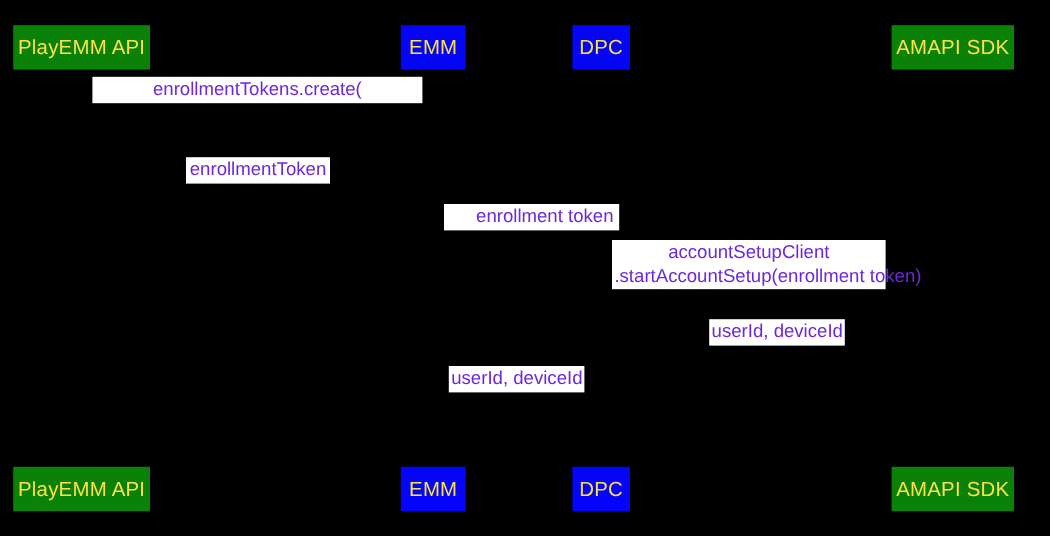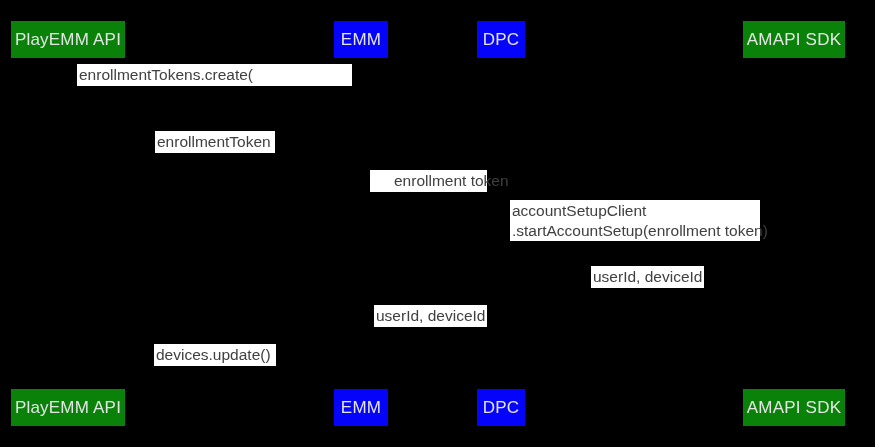--- a/index.html
+++ b/index.html
@@ -14,54 +14,54 @@
     background: #000000;
     overflow: hidden;
     font-family: "Liberation Sans", sans-serif;
   }
   .actor {
     position: absolute;
     height: 37px;
     display: flex;
     align-items: center;
     justify-content: center;
-    color: #e5e5e5;
+    color: #fde047;
     font-size: 17px;
     letter-spacing: 0.2px;
     white-space: nowrap;
   }
   .msg {
     position: absolute;
     background: #ffffff;
-    color: #404040;
+    color: #6d28d9;
     font-size: 15.5px;
     line-height: 19.5px;
-    text-align: left;
+    text-align: center;
     white-space: nowrap;
     padding: 1px 2px;
     box-sizing: border-box;
   }
   .msg .line { display: block; }
 
   
   #actor-top-playemm  { left: 11px;  top: 21px; width: 114px; }
   #actor-top-emm      { left: 334px; top: 21px; width: 54px;  }
   #actor-top-dpc      { left: 477px; top: 21px; width: 48px;  }
   #actor-top-amapi    { left: 743px; top: 21px; width: 102px; }
   
   #actor-bot-playemm  { left: 11px;  top: 389px; width: 114px; }
   #actor-bot-emm      { left: 334px; top: 389px; width: 54px;  }
   #actor-bot-dpc      { left: 477px; top: 389px; width: 48px;  }
   #actor-bot-amapi    { left: 743px; top: 389px; width: 102px; }
 
   
   #msg-0 { left: 77px;  top: 64px;  width: 275px; }
   #msg-1 { left: 155px; top: 131px; width: 120px; }
-  #msg-2 { left: 370px; top: 170px; width: 117px; padding-left: 24px; }
-  #msg-3 { left: 510px; top: 200px; width: 250px; }
+  #msg-2 { left: 370px; top: 170px; width: 146px; padding-left: 24px; }
+  #msg-3 { left: 510px; top: 200px; width: 228px; }
   #msg-4 { left: 591px; top: 266px; width: 113px; }
   #msg-5 { left: 374px; top: 305px; width: 113px; }
   #msg-6 { left: 154px; top: 344px; width: 122px; }
 </style>
 </head>
 <body>
 
 <div id="diagram">
 
   <div class="actor" id="actor-top-playemm" style="background: rgb(10, 129, 9);">
@@ -89,23 +89,20 @@
   <div class="msg" id="msg-3">
     <span class="line">accountSetupClient</span>
     <span class="line">.startAccountSetup(enrollment token)</span>
   </div>
   <div class="msg" id="msg-4">
     <span class="line">userId, deviceId</span>
   </div>
   <div class="msg" id="msg-5">
     <span class="line">userId, deviceId</span>
   </div>
-  <div class="msg" id="msg-6">
-    <span class="line">devices.update()</span>
-  </div>
 
   <div class="actor" id="actor-bot-playemm" style="background: rgb(10, 129, 9);">
     <span>PlayEMM API</span>
   </div>
   <div class="actor" id="actor-bot-emm" style="background: rgb(4, 4, 250);">
     <span>EMM</span>
   </div>
   <div class="actor" id="actor-bot-dpc" style="background: rgb(4, 4, 250);">
     <span>DPC</span>
   </div>

